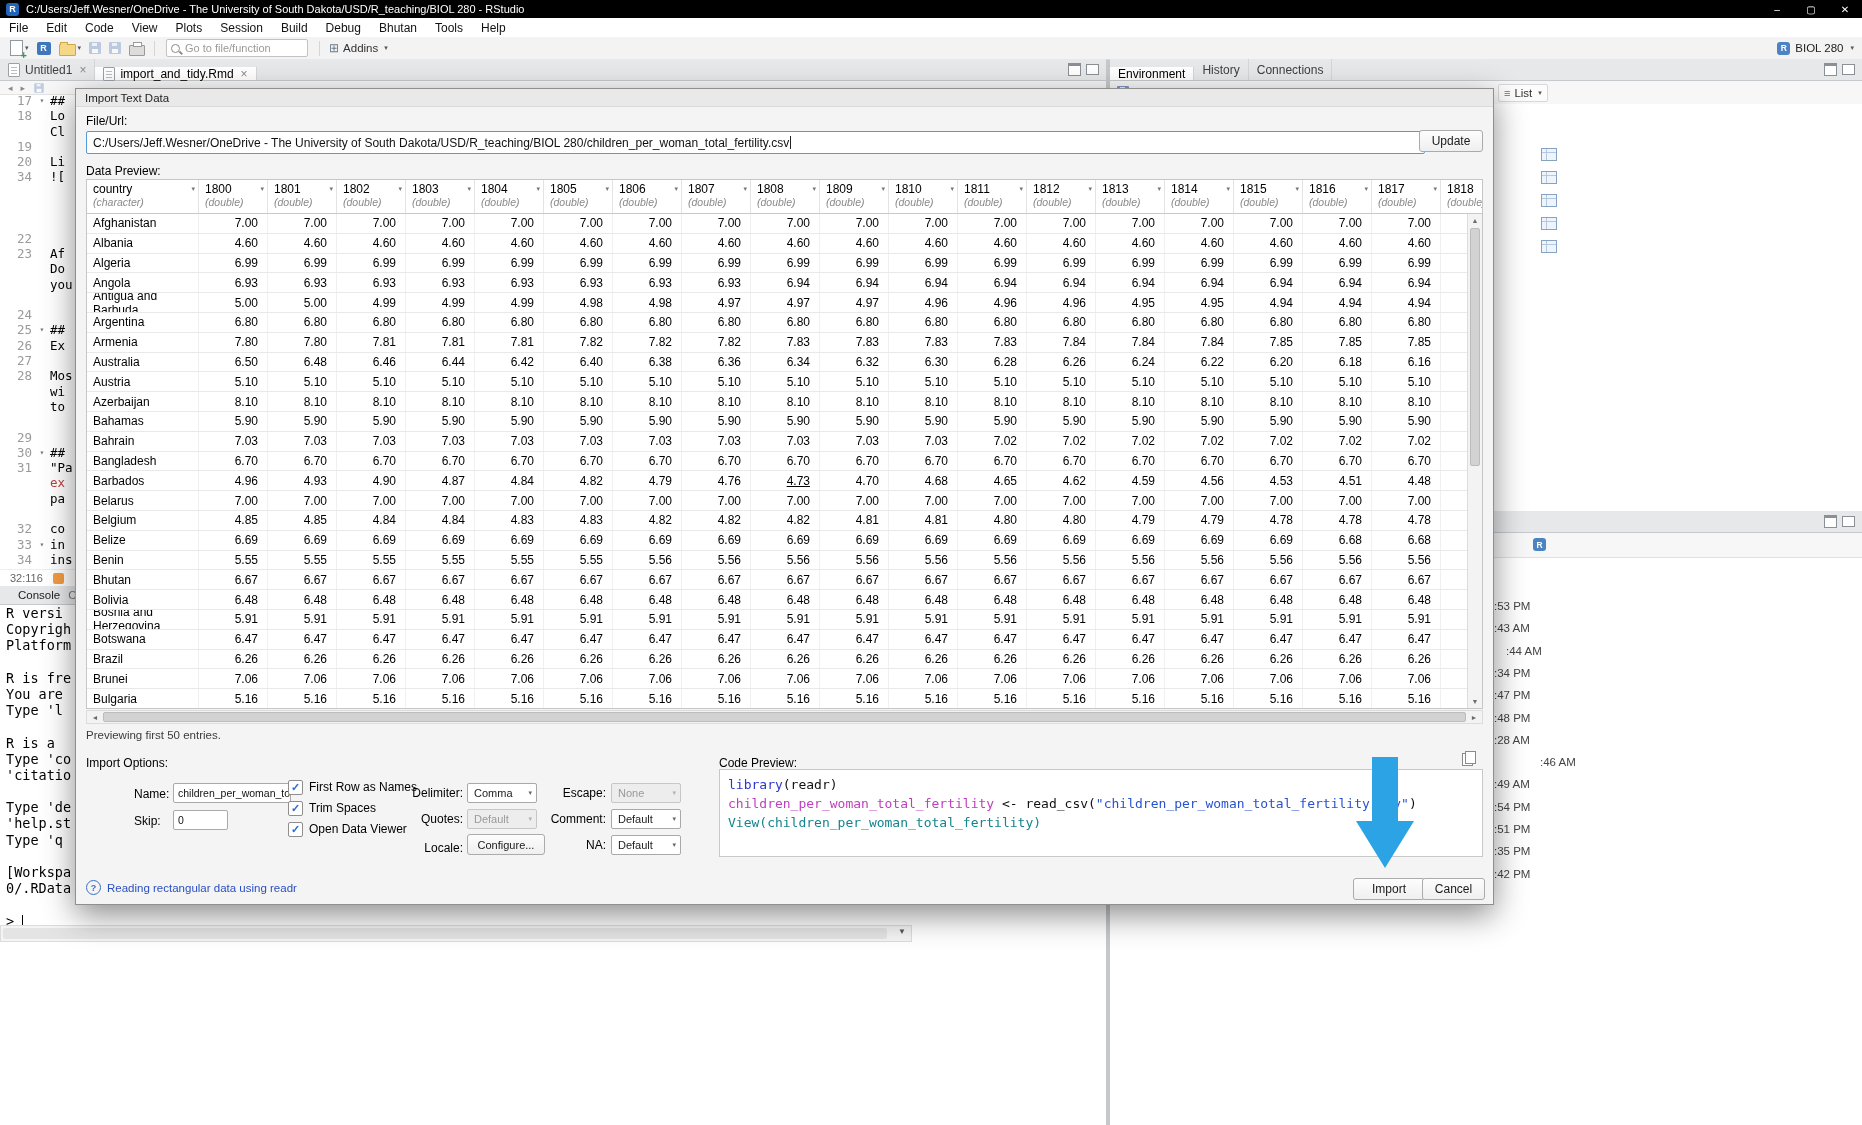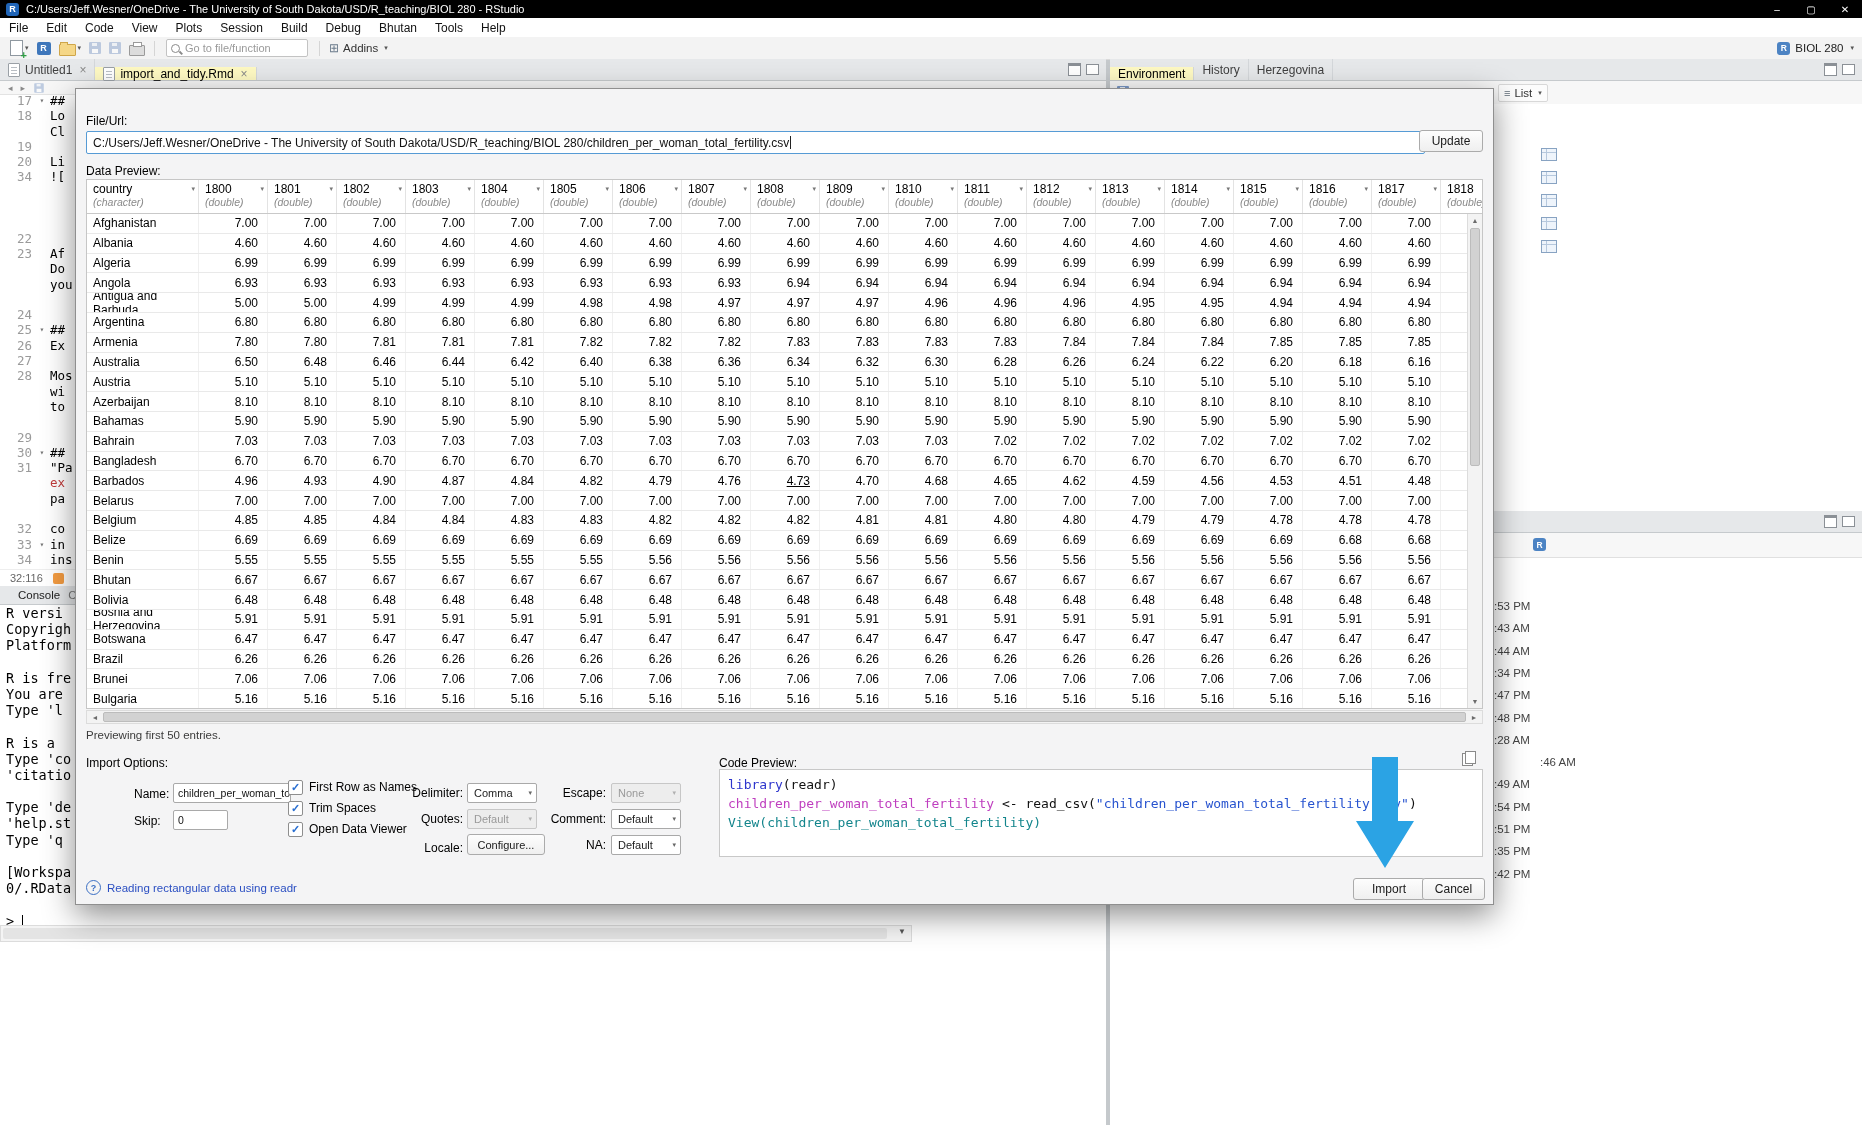--- a/index.html
+++ b/index.html
@@ -37,21 +37,21 @@
   .goto-ph{color:#9a9a9a;font-size:11px;white-space:nowrap;}
   .addins{display:inline-flex;align-items:center;gap:4px;font-size:11.5px;color:#333;margin-left:4px;}
   .addins-grid{font-size:12px;color:#6b7b8c;}
   .project{margin-left:auto;margin-right:8px;display:inline-flex;align-items:center;gap:5px;font-size:11.5px;color:#222;}
   .proj-icon{width:13px;height:13px;background:#4c83c3;border-radius:3px;color:#fff;font-size:8.5px;font-weight:bold;display:flex;align-items:center;justify-content:center;}
 
   
   .tabstrip{height:21px;background:#e6e8ea;border-bottom:1px solid #c6cacd;display:flex;align-items:stretch;}
   .tabs-holder{display:flex;}
   .tab{display:flex;align-items:center;padding:0 8px;font-size:12px;color:#3f3f3f;gap:5px;border-right:1px solid #d4d7da;}
-  .tab.active{background:#fef9c3;color:#000;margin-top:8px;}
+  .tab.active{background:#ffffff;color:#000;margin-top:8px;}
   .tab-close{color:#8a8a8a;font-size:12px;margin-left:2px;}
   .doc-icon{width:10px;height:12px;background:#fff;border:1px solid #9aa0a6;border-radius:1px;position:relative;flex:none;}
   .doc-icon::after{content:"";position:absolute;left:2px;right:2px;top:3px;height:1px;background:#b9bec4;box-shadow:0 3px 0 #b9bec4,0 6px 0 #b9bec4;}
   .pane-btns{margin-left:auto;display:flex;align-items:center;gap:5px;padding-right:7px;}
   .pb{width:11px;height:9px;border:1px solid #8b9096;background:#fff;}
   .pb.min{border-top-width:3px;}
 
   .editor-pane{position:absolute;left:0;top:59px;width:1106px;height:527px;background:#fff;}
   .editor-toolbar{height:13px;background:#f7f7f7;border-bottom:1px solid #e3e3e3;display:flex;align-items:center;gap:8px;padding-left:8px;overflow:hidden;}
   .et-ic{color:#8a8a8a;font-size:9px;}
@@ -439,21 +439,21 @@
     <div class="env-pane">
       <div class="tabstrip">
         <div class="tabs-holder">
             <div class="tab active">
               <span class="tab-label">Environment</span>
             </div>
             <div class="tab">
               <span class="tab-label">History</span>
             </div>
             <div class="tab">
-              <span class="tab-label">Herzegovina</span>
+              <span class="tab-label">Connections</span>
             </div>
           </div>
         <div class="pane-btns">
           <span class="pb min"></span>
           <span class="pb"></span>
         </div>
       </div>
       <div class="env-toolbar">
         <span class="icon-floppy"></span>
         <span class="list-dd">
@@ -476,36 +476,39 @@
           <span class="pb min"></span>
           <span class="pb"></span>
         </div>
       </div>
       <div class="files-toolbar">
         <span class="r-badge">R</span>
       </div>
       <div class="files-body">
           <div class="ftime" style="top: 44px;">:53 PM</div>
           <div class="ftime" style="top: 66.3px;">:43 AM</div>
-          <div class="ftime" style="top: 88.6px;">:44 AM</div>
+          <div class="ftime" style="top: 88.6px; margin-left: 12px;">:44 AM</div>
           <div class="ftime" style="top: 110.9px;">:34 PM</div>
           <div class="ftime" style="top: 133.2px;">:47 PM</div>
           <div class="ftime" style="top: 155.5px;">:48 PM</div>
           <div class="ftime" style="top: 177.8px;">:28 AM</div>
           <div class="ftime" style="top: 200.1px; padding-left: 46px;">:46 AM</div>
           <div class="ftime" style="top: 222.4px;">:49 AM</div>
           <div class="ftime" style="top: 244.7px;">:54 PM</div>
           <div class="ftime" style="top: 267px;">:51 PM</div>
           <div class="ftime" style="top: 289.3px;">:35 PM</div>
           <div class="ftime" style="top: 311.6px;">:42 PM</div>
         </div>
     </div>
   </div>
 
   <div class="dialog">
+    <div class="dlg-titlebar">
+      <span>Import Text Data</span>
+    </div>
 
     <div class="dlg-label" style="left:10px;top:25px;">File/Url:</div>
     <div class="fileurl-input">
       <span>C:/Users/Jeff.Wesner/OneDrive - The University of South Dakota/USD/R_teaching/BIOL 280/children_per_woman_total_fertility.csv</span>
       <span class="tcaret"></span>
     </div>
     <div class="btn btn-update">Update</div>
 
     <div class="dlg-label" style="left:10px;top:75px;">Data Preview:</div>
 

